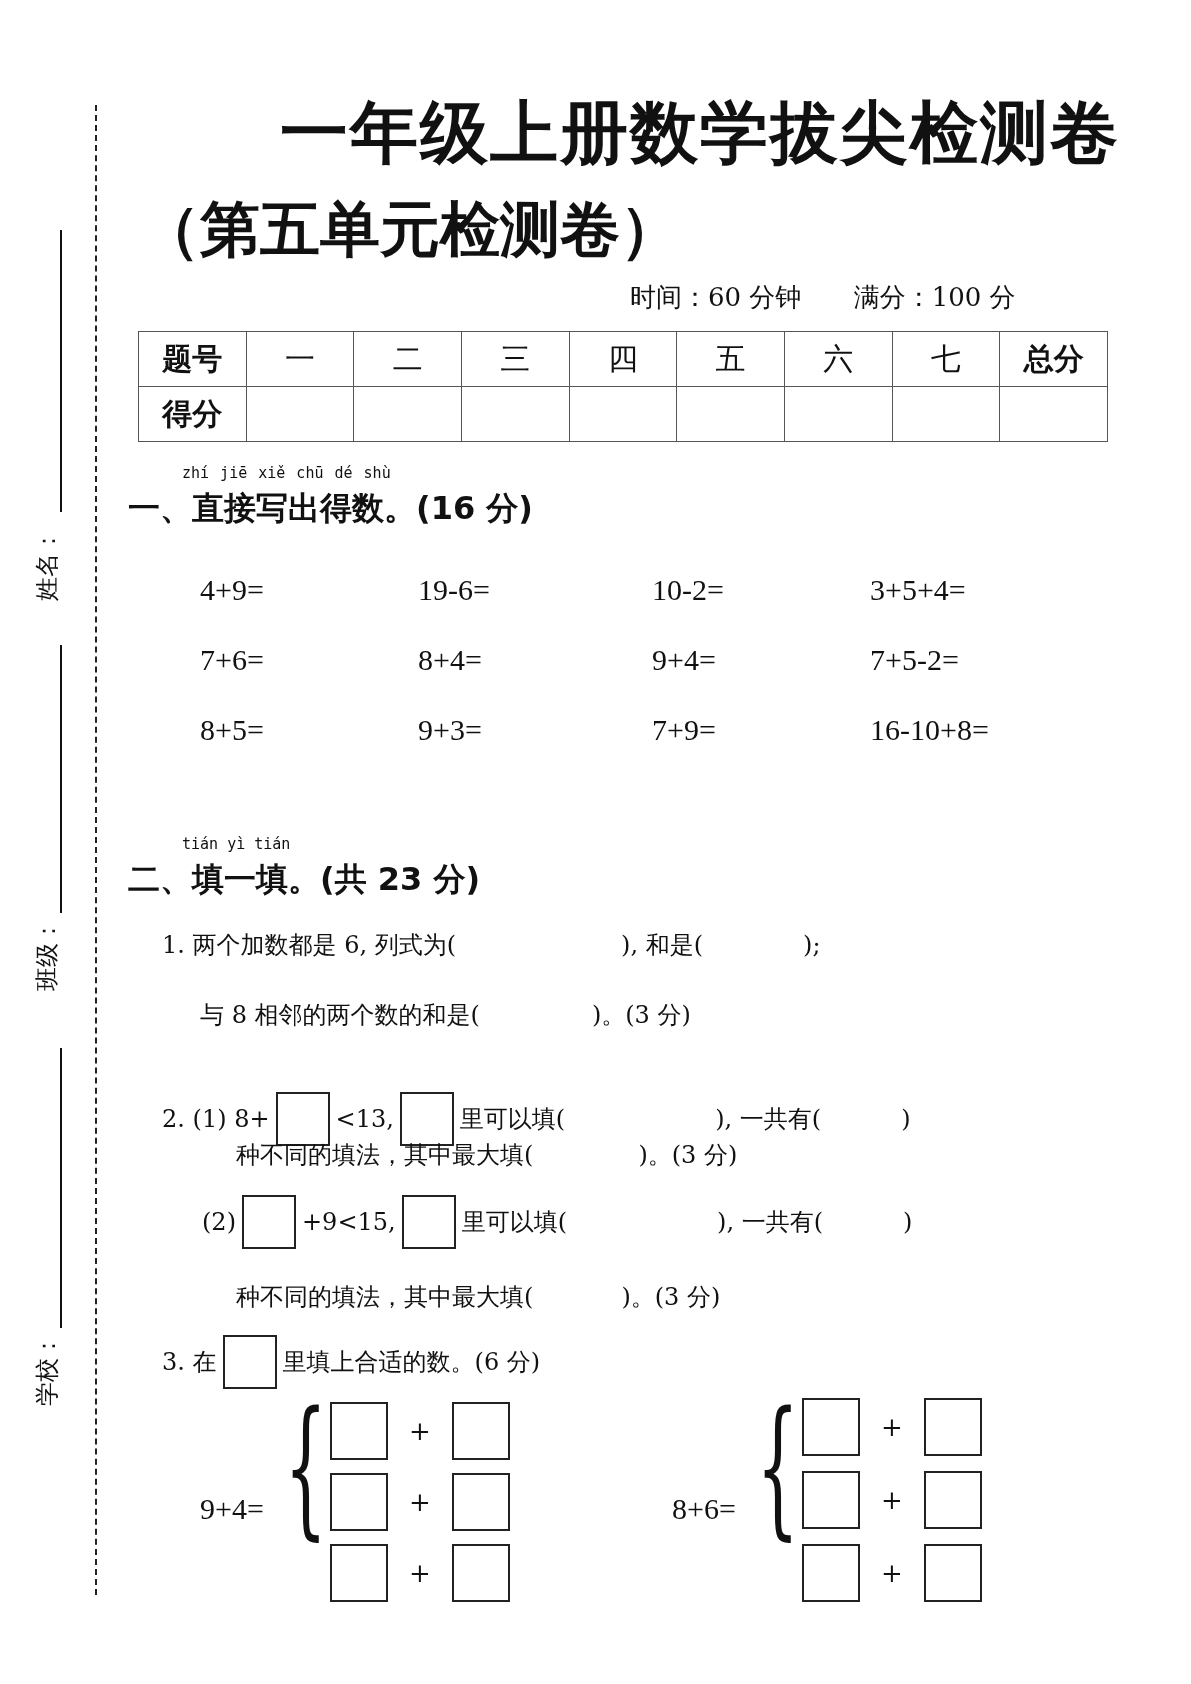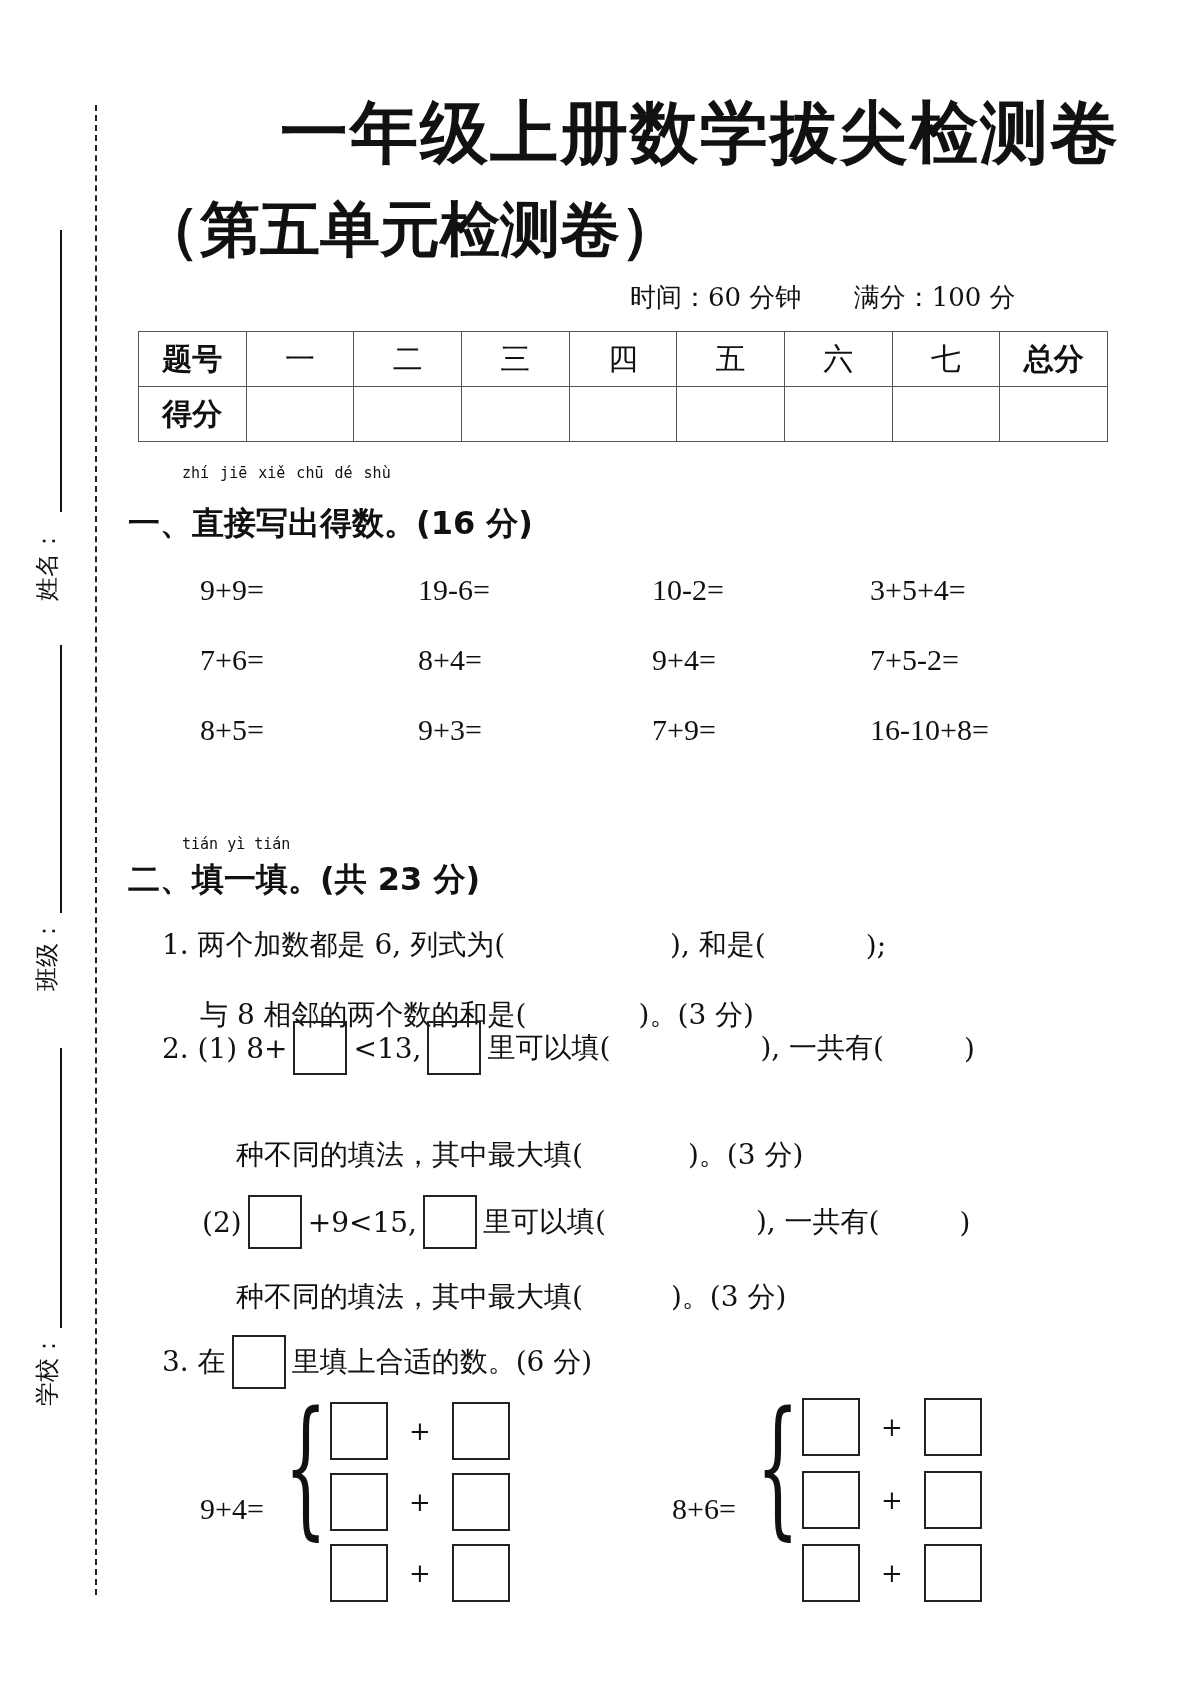--- a/index.html
+++ b/index.html
@@ -39,21 +39,21 @@
   
   .calc-grid { position:absolute; left:200px; top:555px; width:900px; }
   .calc-row { display:flex; height:70px; align-items:center; }
   .calc-cell { font-size:30px; font-family:"Liberation Serif","DejaVu Serif",serif; }
   .calc-cell:nth-child(1){ width:218px; }
   .calc-cell:nth-child(2){ width:234px; }
   .calc-cell:nth-child(3){ width:218px; }
   .calc-cell:nth-child(4){ width:230px; }
 
   
-  .line { position:absolute; font-size:28px; white-space:pre; display:flex; align-items:center; }
+  .line { position:absolute; font-size:24px; white-space:pre; display:flex; align-items:center; }
   .box { display:inline-block; width:54px; height:54px; border:2px solid #222;
          box-sizing:border-box; margin:0 6px; vertical-align:middle; }
   .paren-gap { display:inline-block; }
 
   
   .decomp { position:absolute; }
   .decomp .expr { position:absolute; font-size:30px; font-family:"Liberation Serif","DejaVu Serif",serif; white-space:nowrap; }
   .decomp .brace { position:absolute; font-size:150px; font-family:"DejaVu Serif",serif; font-weight:100; line-height:1; transform:scaleX(0.45); }
   .decomp .row { position:absolute; display:flex; align-items:center; }
   .decomp .row .box { width:58px; height:58px; margin:0; }
@@ -98,25 +98,25 @@
     <td></td>
     <td></td>
     <td></td>
     <td></td>
     <td></td>
   </tr>
 </tbody>
   </table>
 
 <div class="pinyin" style="left:182px;top:464px;word-spacing:2px;text-align:right;">zhí jiē xiě chū dé shù</div>
-<div class="section" style="top:487px;margin-top:15px;">一、直接写出得数。(16 分)</div>
+<div class="section" style="top:487px;">一、直接写出得数。(16 分)</div>
 
 <div class="calc-grid">
   <div class="calc-row">
-    <div class="calc-cell">9+9=</div>
+    <div class="calc-cell">4+9=</div>
     <div class="calc-cell">19-6=</div>
     <div class="calc-cell">10-2=</div>
     <div class="calc-cell">3+5+4=</div>
   </div>
   <div class="calc-row">
     <div class="calc-cell">7+6=</div>
     <div class="calc-cell">8+4=</div>
     <div class="calc-cell">9+4=</div>
     <div class="calc-cell">7+5-2=</div>
   </div>
@@ -137,21 +137,21 @@
   <span>), 和是(</span>
   <span class="paren-gap" style="width:100px;"></span>
   <span>);</span>
 </div>
 <div class="line" style="left:200px;top:995px;height:40px;">
   <span>与 8 相邻的两个数的和是(</span>
   <span class="paren-gap" style="width:112px;"></span>
   <span>)。(3 分)</span>
 </div>
 
-<div class="line" style="left:162px;top:1018px;height:60px;">
+<div class="line" style="left:162px;top:1089px;height:60px;">
   <span>2. (1) 8+</span>
   <span class="box"></span>
   <span>&lt;13,</span>
   <span class="box"></span>
   <span>里可以填(</span>
   <span class="paren-gap" style="width:150px;"></span>
   <span>), 一共有(</span>
   <span class="paren-gap" style="width:80px;"></span>
   <span>)</span>
 </div>

